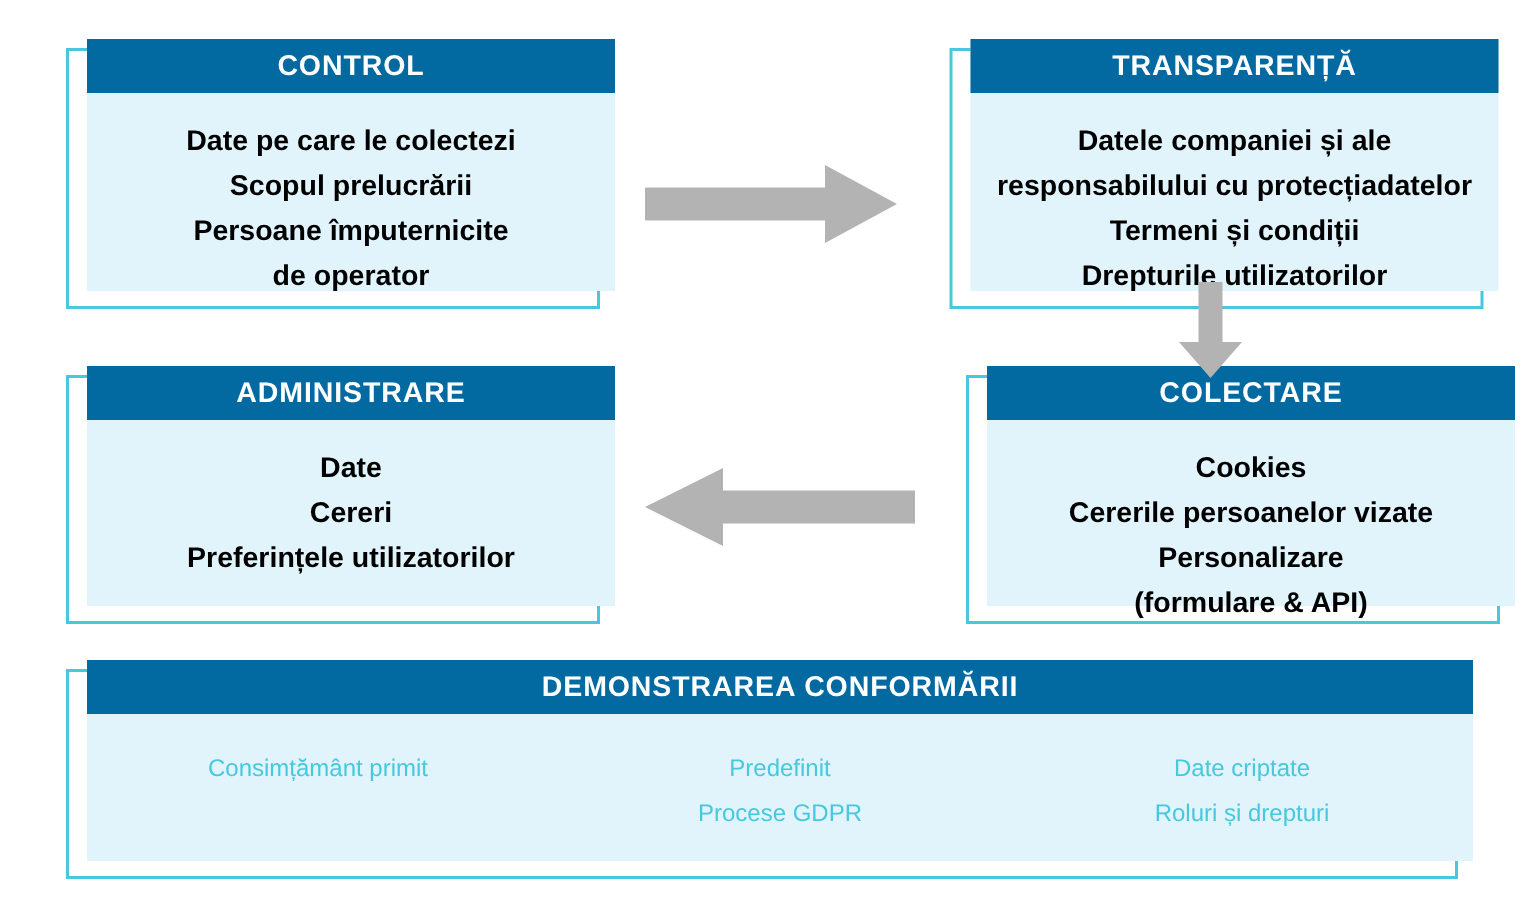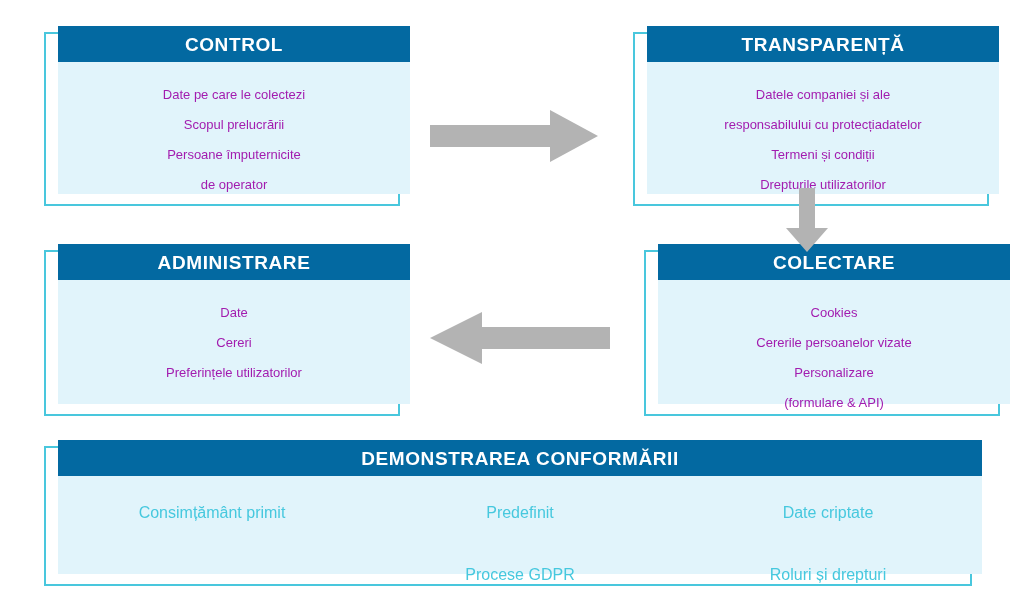--- a/index.html
+++ b/index.html
@@ -78,25 +78,26 @@
     top: 30px;
     bottom: 12px;
     display: flex;
     flex-direction: column;
     align-items: center;
     justify-content: flex-start;
     padding-top: 18px;
     box-sizing: border-box;
   }
   .card .lines .line {
-    color: #a21caf;
-    font-size: 13px;
+    color: #000000;
+    font-size: 19px;
     line-height: 30px;
     text-align: center;
     white-space: nowrap;
+    font-weight: bold;
   }
 
   
   #card-control      { left: 44px;  top: 32px;  width: 356px; height: 174px; }
   #card-transparency { left: 616px; top: 32px;  width: 356px; height: 174px; margin-left: 17px; }
   #card-administrare { left: 44px;  top: 250px; width: 356px; height: 166px; }
   #card-colectare    { left: 616px; top: 250px; width: 356px; height: 166px; margin-left: 28px; }
 
   
   #panel-conformare {
@@ -130,21 +131,20 @@
     align-items: flex-start;
     justify-content: space-around;
     padding-top: 22px;
     box-sizing: border-box;
   }
   .panel-col {
     display: flex;
     flex-direction: column;
     align-items: center;
     flex: 1 1 0;
-    gap: 32px;
   }
   .panel-col .line {
     color: #46C8DE;
     font-size: 16px;
     line-height: 30px;
     text-align: center;
     white-space: nowrap;
   }
 
   

